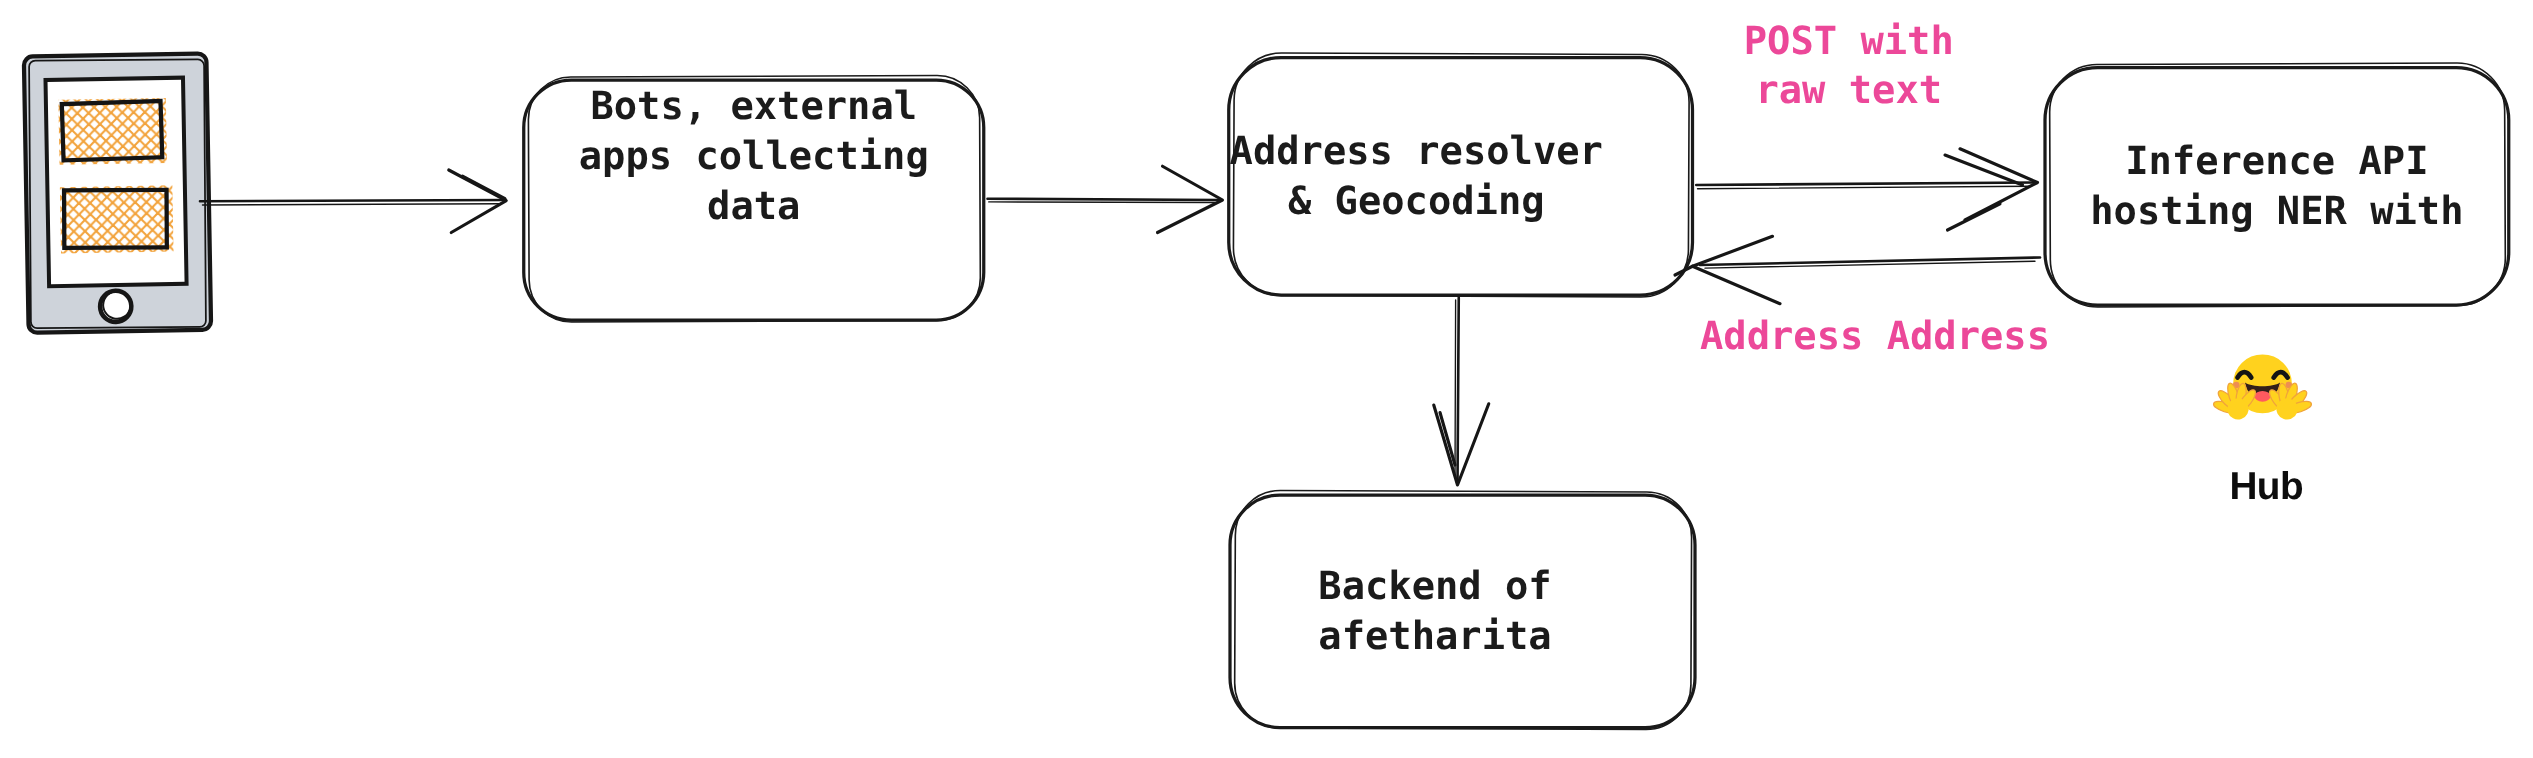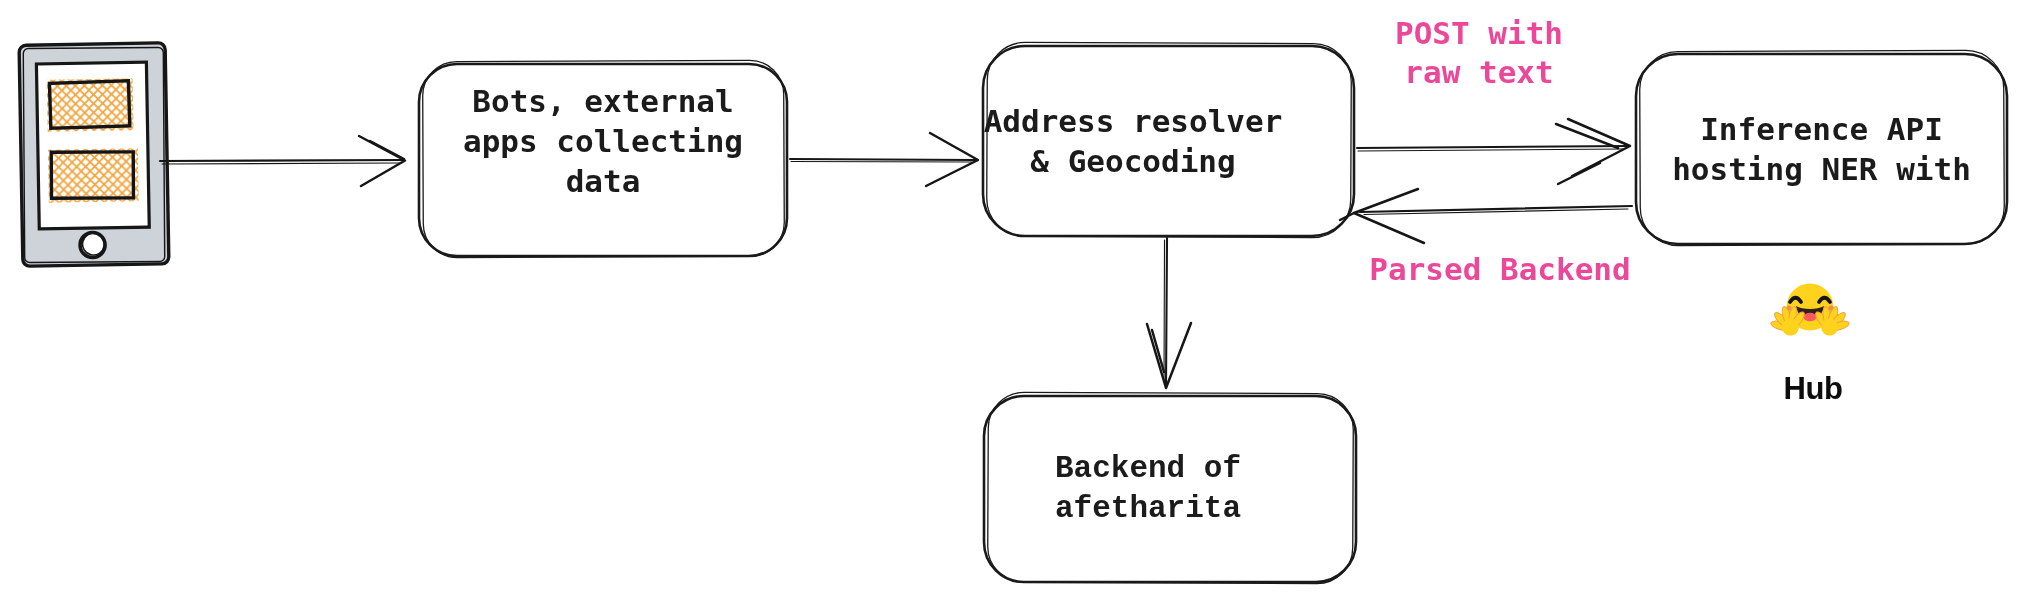--- a/index.html
+++ b/index.html
@@ -164,33 +164,33 @@
           <ellipse transform="rotate(-27)" cx="0" cy="-12" rx="3.8" ry="10.5"></ellipse>
           <ellipse transform="rotate(0)" cx="0" cy="-12.5" rx="3.8" ry="11"></ellipse>
           <ellipse transform="rotate(27)" cx="0" cy="-12" rx="3.8" ry="10.5"></ellipse>
           <ellipse transform="rotate(55)" cx="0" cy="-11" rx="3.8" ry="10"></ellipse>
         </g>
         <circle r="8.5" cy="-2" fill="#ffd21e"></circle>
       </g>
     </g>
   </svg>
 
-  <div class="node-label" style="left:419px;top:68px;width:368px;height:145px;">Bots, external
+  <div class="node-label" style="left:419px;top:52px;width:368px;height:145px;">Bots, external
 apps collecting
 data</div>
 
   <div class="node-label" style="left:983px;top:46px;width:300px;height:190px;">Address resolver
 &amp; Geocoding</div>
 
   <div class="node-label" style="left:1636px;top:54px;width:371px;height:190px;">Inference API
 hosting NER with</div>
 
-  <div class="node-label" style="left:984px;top:396px;width:328px;height:186px;font-family:Liberation Mono, monospace;">Backend of
+  <div class="node-label" style="left:984px;top:396px;width:328px;height:186px;">Backend of
 afetharita</div>
 
   <div class="edge-label" style="left:1369px;top:14px;width:220px;">POST with
 raw text</div>
 
-  <div class="edge-label" style="left:1360px;top:250px;width:280px;">Parsed Backend</div>
+  <div class="edge-label" style="left:1360px;top:250px;width:280px;">Address Address</div>
 
   <div class="hub-label" style="left:1763px;top:331px;width:100px;margin-top:40px;">Hub</div>
 
 </div>
 
 </body></html>

